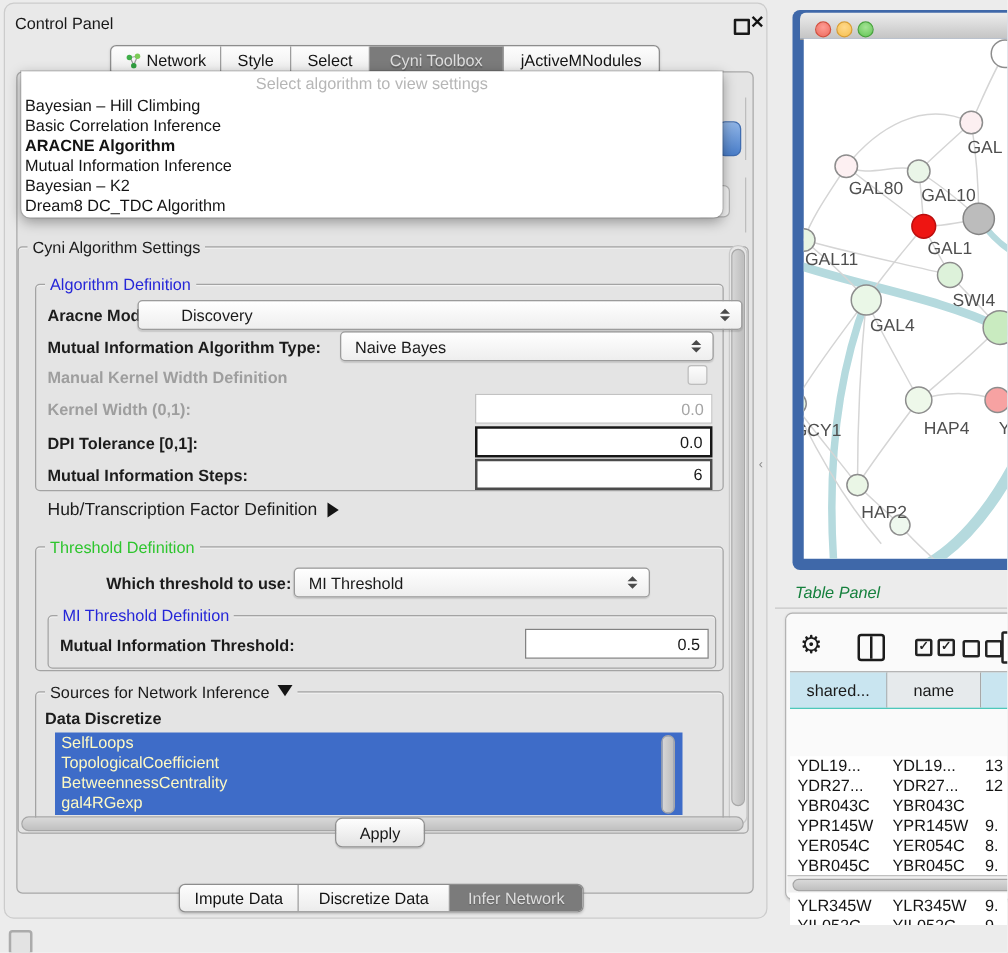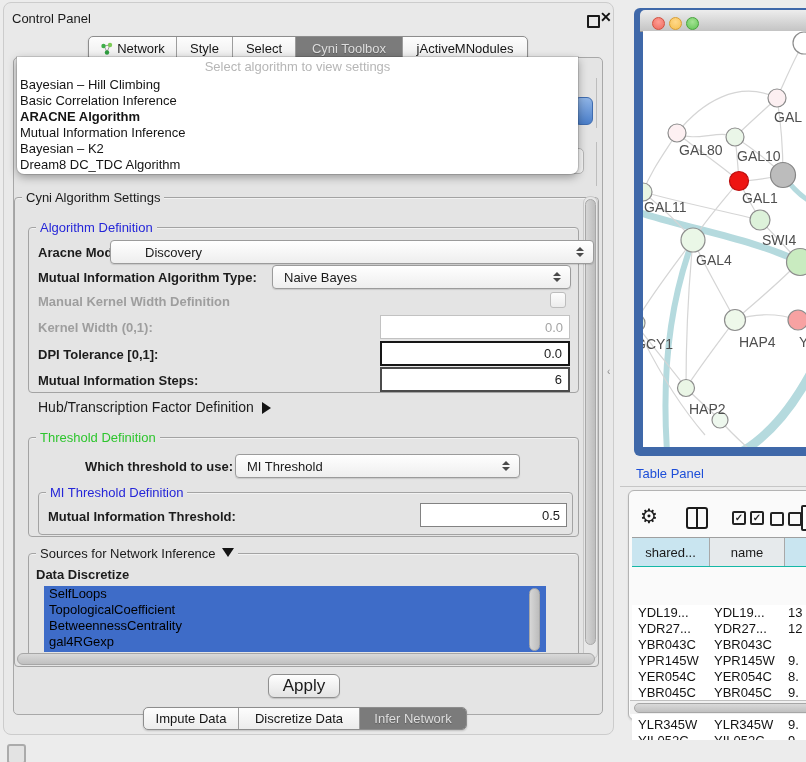--- a/index.html
+++ b/index.html
@@ -66,42 +66,42 @@
 
   .checkbox{position:absolute;width:14px;height:14px;border:1px solid #bdbdbd;border-radius:3px;
             background:linear-gradient(#fdfdfd,#ececec);}
 
   .tri-right{display:inline-block;width:0;height:0;border-left:9px solid #141414;
              border-top:6px solid transparent;border-bottom:6px solid transparent;vertical-align:-2px;margin-left:8px;}
   .tri-down{display:inline-block;width:0;height:0;border-top:9px solid #141414;
             border-left:6px solid transparent;border-right:6px solid transparent;vertical-align:1px;margin-left:6px;}
 
   .attr-list{position:absolute;left:44px;top:586px;width:502px;height:66px;background:#3e6cc8;overflow:hidden;}
-  .attr-item{height:16px;line-height:16px;color:#000000;padding-left:5px;font-size:13px;}
+  .attr-item{height:16px;line-height:16px;color:#fef9c3;padding-left:5px;font-size:13px;}
 
   .sb-v{position:absolute;border-radius:7px;background:#e7e7e7;border:1px solid #c9c9c9;}
   .sb-thumb-v{position:absolute;border-radius:6px;background:linear-gradient(90deg,#d6d6d6,#bdbdbd);border:1px solid #a8a8a8;}
   .sb-thumb-h{position:absolute;border-radius:6px;background:linear-gradient(#d9d9d9,#c0c0c0);border:1px solid #a6a6a6;}
 
-  .apply-btn{position:absolute;left:268px;top:674px;width:70px;height:22px;border:1px solid #8f8f8f;border-radius:6px;
+  .apply-btn{position:absolute;left:268px;top:654px;width:70px;height:22px;border:1px solid #8f8f8f;border-radius:6px;
              background:linear-gradient(#fefefe,#e3e3e3);display:flex;align-items:center;justify-content:center;
-             font-size:17px;box-shadow:0 1px 1px rgba(0,0,0,.15);}
+             font-size:13px;box-shadow:0 1px 1px rgba(0,0,0,.15);}
 
   .grip{position:absolute;left:7px;top:744px;width:15px;height:16px;border:2px solid #ababab;border-radius:3px;background:#e3e3e3;}
 
   
   .net-win{position:absolute;left:634px;top:8px;width:172px;height:448px;background:#3f68a9;border-radius:6px 0 0 6px;}
   .net-titlebar{position:absolute;left:6px;top:2px;width:166px;height:21px;border-radius:5px 0 0 0;
                 background:linear-gradient(#ededed,#c4c4c4);border-bottom:1px solid #979797;}
   .light{position:absolute;top:7px;width:11px;height:11px;border-radius:50%;}
   .net-canvas{position:absolute;left:9px;top:23px;width:163px;height:416px;background:#fff;}
   .net-canvas svg text{font-family:"Liberation Sans",sans-serif;font-size:14px;fill:#4f4f4f;}
 
   
-  .tp-title{position:absolute;left:636px;top:466px;font-size:13px;color:#1d4ed8;}
+  .tp-title{position:absolute;left:636px;top:466px;font-size:13px;color:#15803d;font-style:italic;}
   .tp-divider{position:absolute;left:620px;top:486px;width:186px;height:1px;background:#c6c6c6;}
   .tbl-win{position:absolute;left:628px;top:490px;width:190px;height:228px;background:#fafafa;
            border:1px solid #b3b3b3;border-radius:6px 0 0 6px;box-shadow:0 1px 2px rgba(0,0,0,.12);}
   .gear{position:absolute;left:640px;top:504px;font-size:20px;color:#1b1b1b;line-height:24px;}
   .pane-icon{position:absolute;left:686px;top:507px;width:18px;height:18px;border:2px solid #1b1b1b;border-radius:3px;}
   .pane-icon span{position:absolute;left:8px;top:0;width:2px;height:18px;background:#1b1b1b;}
   .cb{display:inline-block;width:10px;height:10px;border:2px solid #232323;border-radius:2px;
       font-size:10px;line-height:10px;text-align:center;color:#232323;font-weight:bold;}
   .cb-group{position:absolute;display:flex;gap:4px;}
   .doc-frag{position:absolute;left:801px;top:505px;width:14px;height:22px;border:2px solid #232323;border-radius:2px;background:#fff;}

